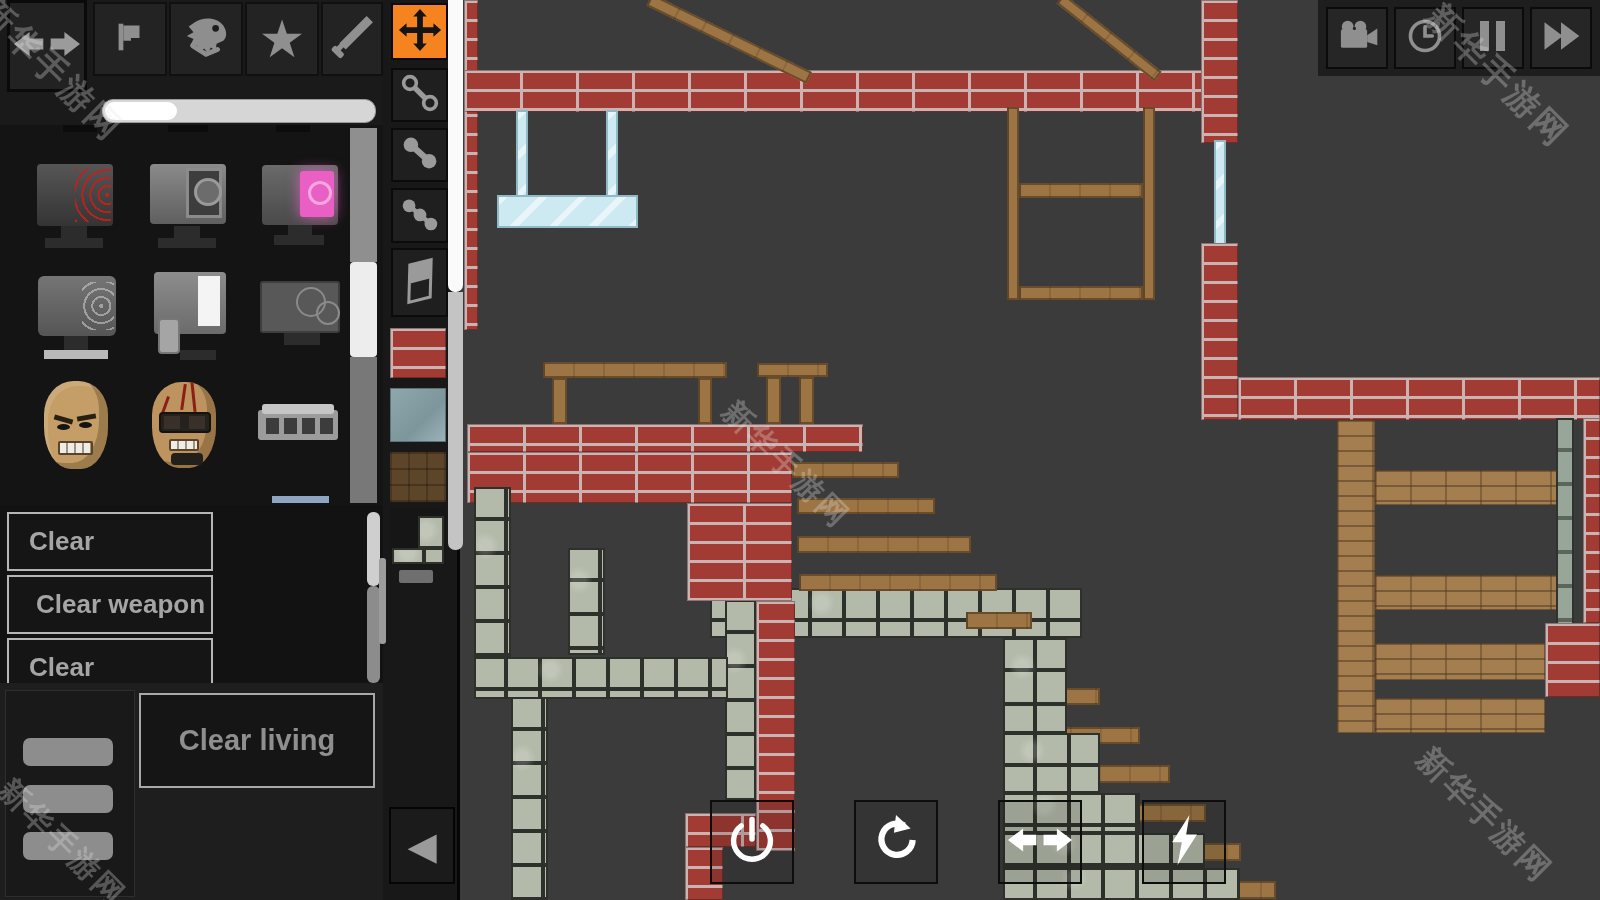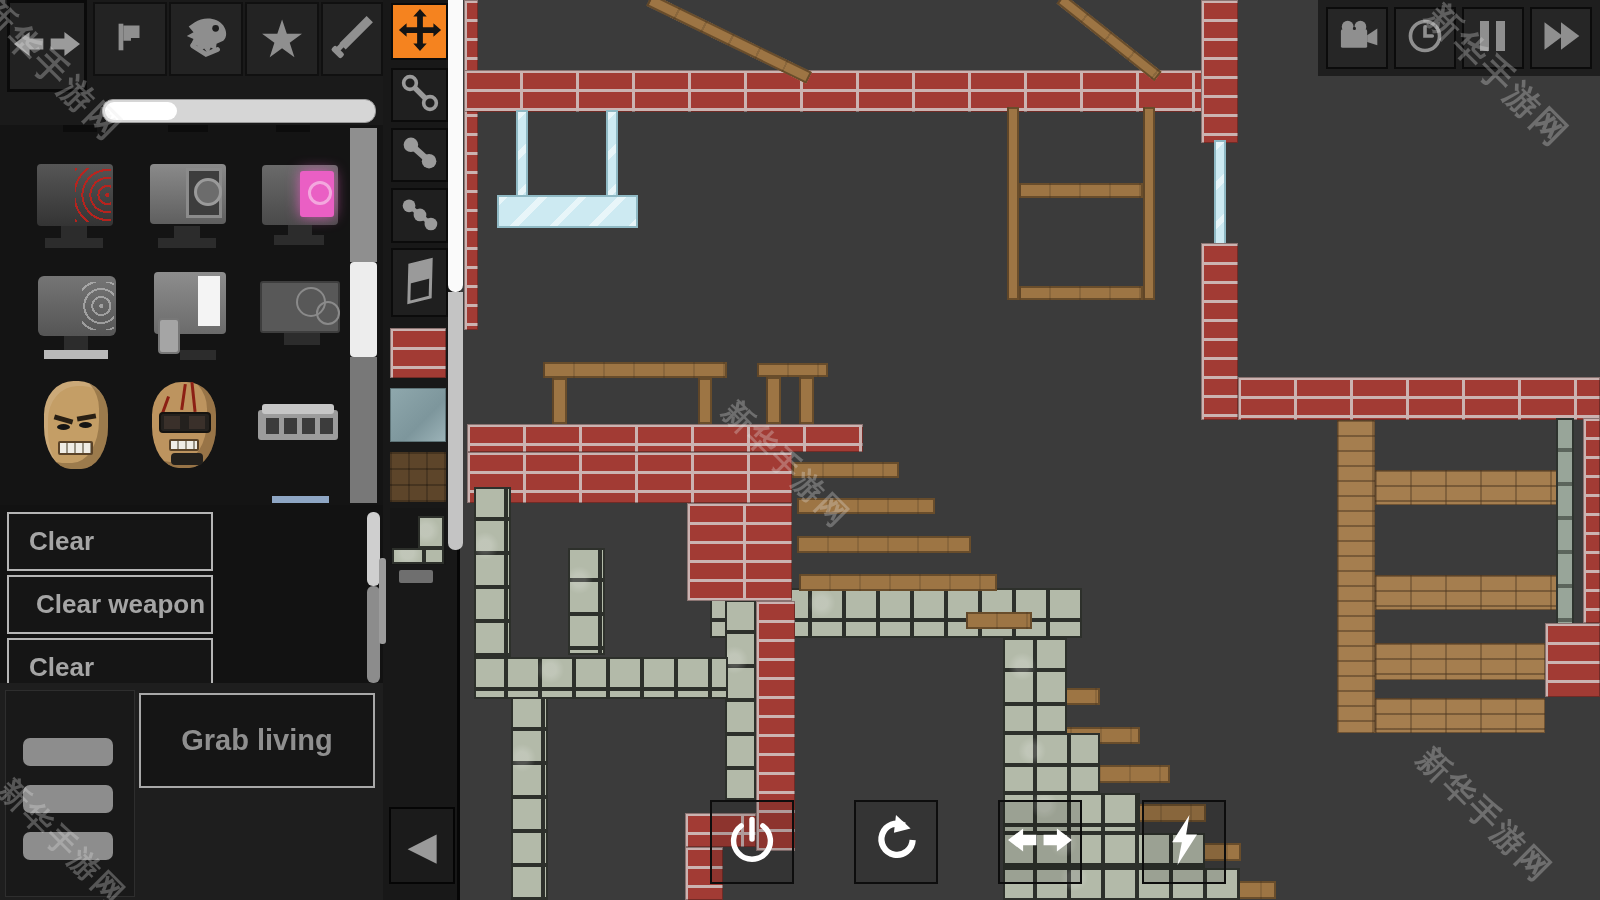--- a/index.html
+++ b/index.html
@@ -343,21 +343,21 @@
       <div class="ab" style="left:367px;top:81px;width:13px;height:97px;background:#8c8c8c;border-radius:6px;"></div>
     </div>
 
     <div class="ab" style="left:0;top:683px;width:398px;height:217px;background:#1e1e1e;">
       <div class="ab" style="left:5px;top:7px;width:128px;height:205px;background:#191919;border:1px solid #2e2e2e;">
         <div class="bar ab" style="left:17px;top:47px;width:90px;height:28px;"></div>
         <div class="bar ab" style="left:17px;top:94px;width:90px;height:28px;"></div>
         <div class="bar ab" style="left:17px;top:141px;width:90px;height:28px;"></div>
       </div>
       <div class="panelbtn ab" style="left:139px;top:10px;width:236px;height:95px;font-size:29px;justify-content:center;border-color:#a8a8a8;color:#8f8f8f;">
-        <span>Grab living</span>
+        <span>Clear living</span>
       </div>
     </div>
   </div>
 
   <div class="ab" style="left:383px;top:0;width:77px;height:900px;background:#181818;border-right:3px solid #060606;box-sizing:border-box;z-index:26;">
     <div class="ab" style="left:8px;top:3px;width:57px;height:57px;background:var(--accent-orange,#f5831f);border:2px solid #0b0b0b;display:flex;align-items:center;justify-content:center;box-sizing:border-box;">
       <span>
         <svg width="46" height="46" viewBox="0 0 48 48">
             <path fill="#141414" d="M24 2 L31 10 H27 V21 H38 V17 L46 24 L38 31 V27 H27 V38 H31 L24 46 L17 38 H21 V27 H10 V31 L2 24 L10 17 V21 H21 V10 H17 Z"></path>
           </svg>

